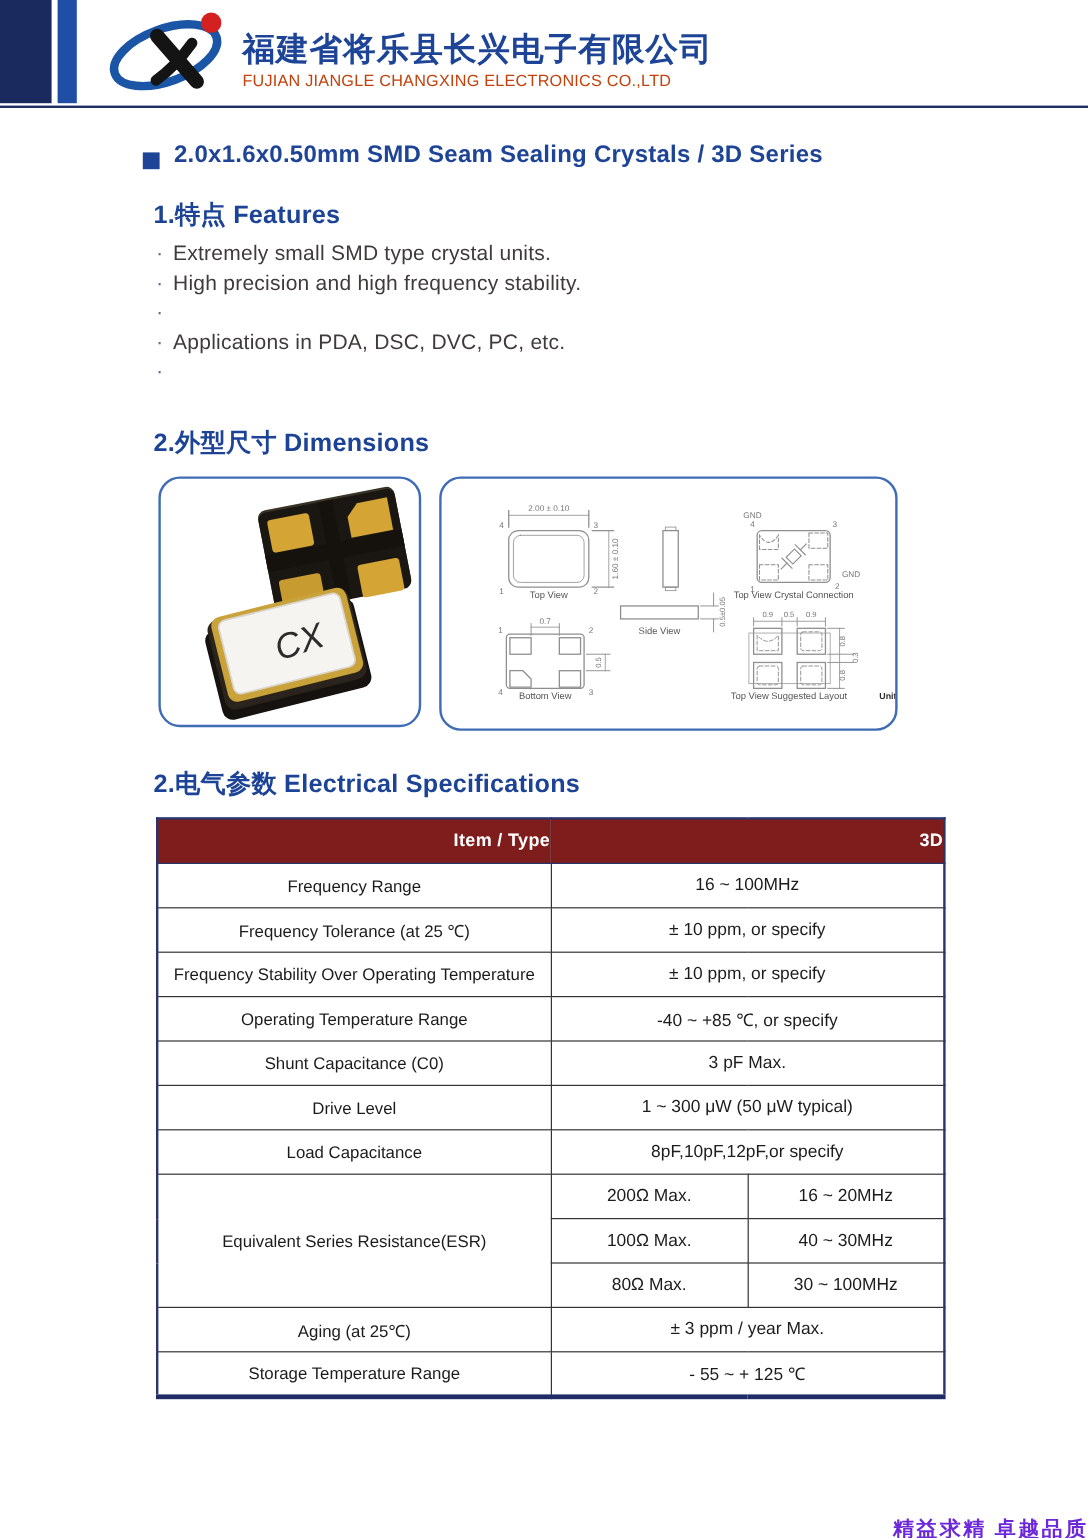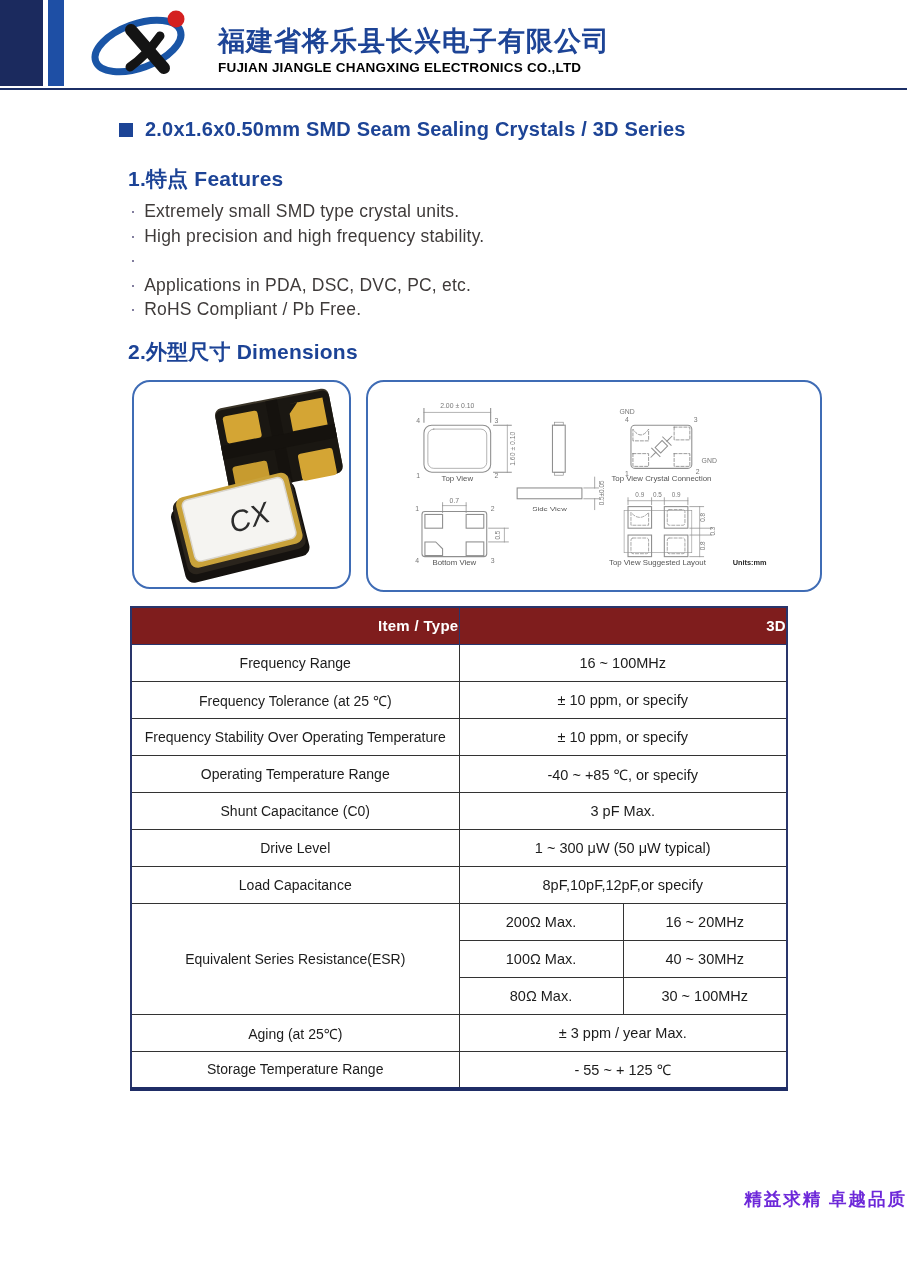--- a/index.html
+++ b/index.html
@@ -6,45 +6,45 @@
   html,body { background:#ffffff; }
   body { font-family:"Liberation Sans", sans-serif; width:907px; }
   .page { position:relative; width:907px; height:1282px; background:#fff; overflow:hidden; }
 
   
   .header { position:relative; height:88px; }
   .bar-dark { position:absolute; left:0; top:0; width:43px; height:86px; background:#1b2a5e; }
   .bar-blue { position:absolute; left:48px; top:0; width:16px; height:86px; background:#1e4fa5; }
   .header-inner { position:absolute; left:86px; top:6px; display:flex; align-items:center; }
   .logo-svg { width:104px; height:76px; }
-  .company { margin-left:28px; padding-top:12px; }
+  .company { margin-left:12px; padding-top:12px; }
   .company-cn { color:#1d4496; font-size:27px; font-weight:bold; letter-spacing:1px; line-height:32px; }
-  .company-en { color:#000000; font-size:13.5px; font-weight:bold; letter-spacing:.2px; margin-top:3px; }
+  .company-en { color:#c2410c; font-size:13.5px; font-weight:normal; letter-spacing:.2px; margin-top:3px; }
   .header-rule { position:absolute; left:0; top:88px; width:907px; height:2px; background:#1c2f66; }
 
   
-  .doc-title-row { display:flex; align-items:center; margin:30px 18px 0 103px;padding-left:16px; }
+  .doc-title-row { display:flex; align-items:flex-end; margin:30px 18px 0 103px;padding-left:16px; }
   .title-square { width:14px; height:14px; background:#1d4496; margin-right:12px; }
   .doc-title { color:#1d4496; font-size:20px; font-weight:bold; letter-spacing:.2px; }
 
   .section-heading { color:#1c4396; font-size:21px; font-weight:bold; margin-left:128px; letter-spacing:.2px; }
   .h-features { margin-top:24px; }
-  .h-dim { margin-top:16px; }
+  .h-dim { margin-top:33px; }
   .h-spec { margin-top:30px; }
 
   
   .features-list { list-style:none; margin:6px 0 0 130px; }
   .features-list li { display:flex; align-items:baseline; font-size:17.5px; color:#3f3b3a; line-height:24.5px; letter-spacing:.2px; }
   .feat-bullet { color:#6e6a8f; font-size:18px; margin-right:8px; }
 
   
   .dim-row { display:flex; margin:14px 0 0 132px; gap:15px; }
   .dim-box { border:2px solid #3f6cb5; border-radius:18px; background:#fff; overflow:hidden; }
   .photo-box { width:219px; height:209px; }
-  .draw-box { width:456px; height:212px; }
+  .draw-box { width:382px; height:212px; }
 
   
   .spec-table { border-collapse:collapse; margin:14px 0 0 130px; width:656px; table-layout:fixed;
                 border:2px solid #29356b; border-bottom:4px solid #1f2d66; }
   .spec-table th { background:#7f1d1d; color:#ffffff; font-size:15px; font-weight:bold; height:38px;
                    border:1.5px solid #29356b; letter-spacing:.3px;text-align:right; }
   .spec-table td { border:1.5px solid #333333; text-align:center; height:37px; color:#1c1c1c;
                    font-size:14.5px; padding:2px 8px; }
   .spec-table td.item-cell { font-size:14px; }
 
@@ -95,21 +95,20 @@
       </li>
     <li>
         <span class="feat-bullet">·</span>
       </li>
     <li>
         <span class="feat-bullet">·</span>
         <span>Applications in PDA, DSC, DVC, PC, etc.</span>
       </li>
     <li>
         <span class="feat-bullet">·</span>
-        <span>RoHS Compliant / Pb Free.</span>
       </li>
   </ul>
 
   <div class="section-heading h-dim">2.外型尺寸 Dimensions</div>
 
   <div class="dim-row">
 
     <div class="dim-box photo-box">
       <svg viewBox="0 0 219 209" width="215" height="205">
 
@@ -243,20 +242,21 @@
           <text x="297" y="101" text-anchor="middle">Top View Crystal Connection</text>
           <text x="183" y="132" text-anchor="middle">Side View</text>
           <text x="86" y="187" text-anchor="middle">Bottom View</text>
           <text x="293" y="187" text-anchor="middle">Top View Suggested Layout</text>
           <text x="387" y="187" text-anchor="middle" font-size="7.5" font-weight="bold" fill="#2a2a2a">Units:mm</text>
         </g>
       </svg>
     </div>
   </div>
 
+  <div class="section-heading h-spec">2.电气参数 Electrical Specifications</div>
 
   <table class="spec-table">
     <colgroup>
         <col style="width:328px">
         <col style="width:164px">
         <col style="width:164px">
       </colgroup>
     <thead>
       <tr>
         <th>Item / Type</th>

